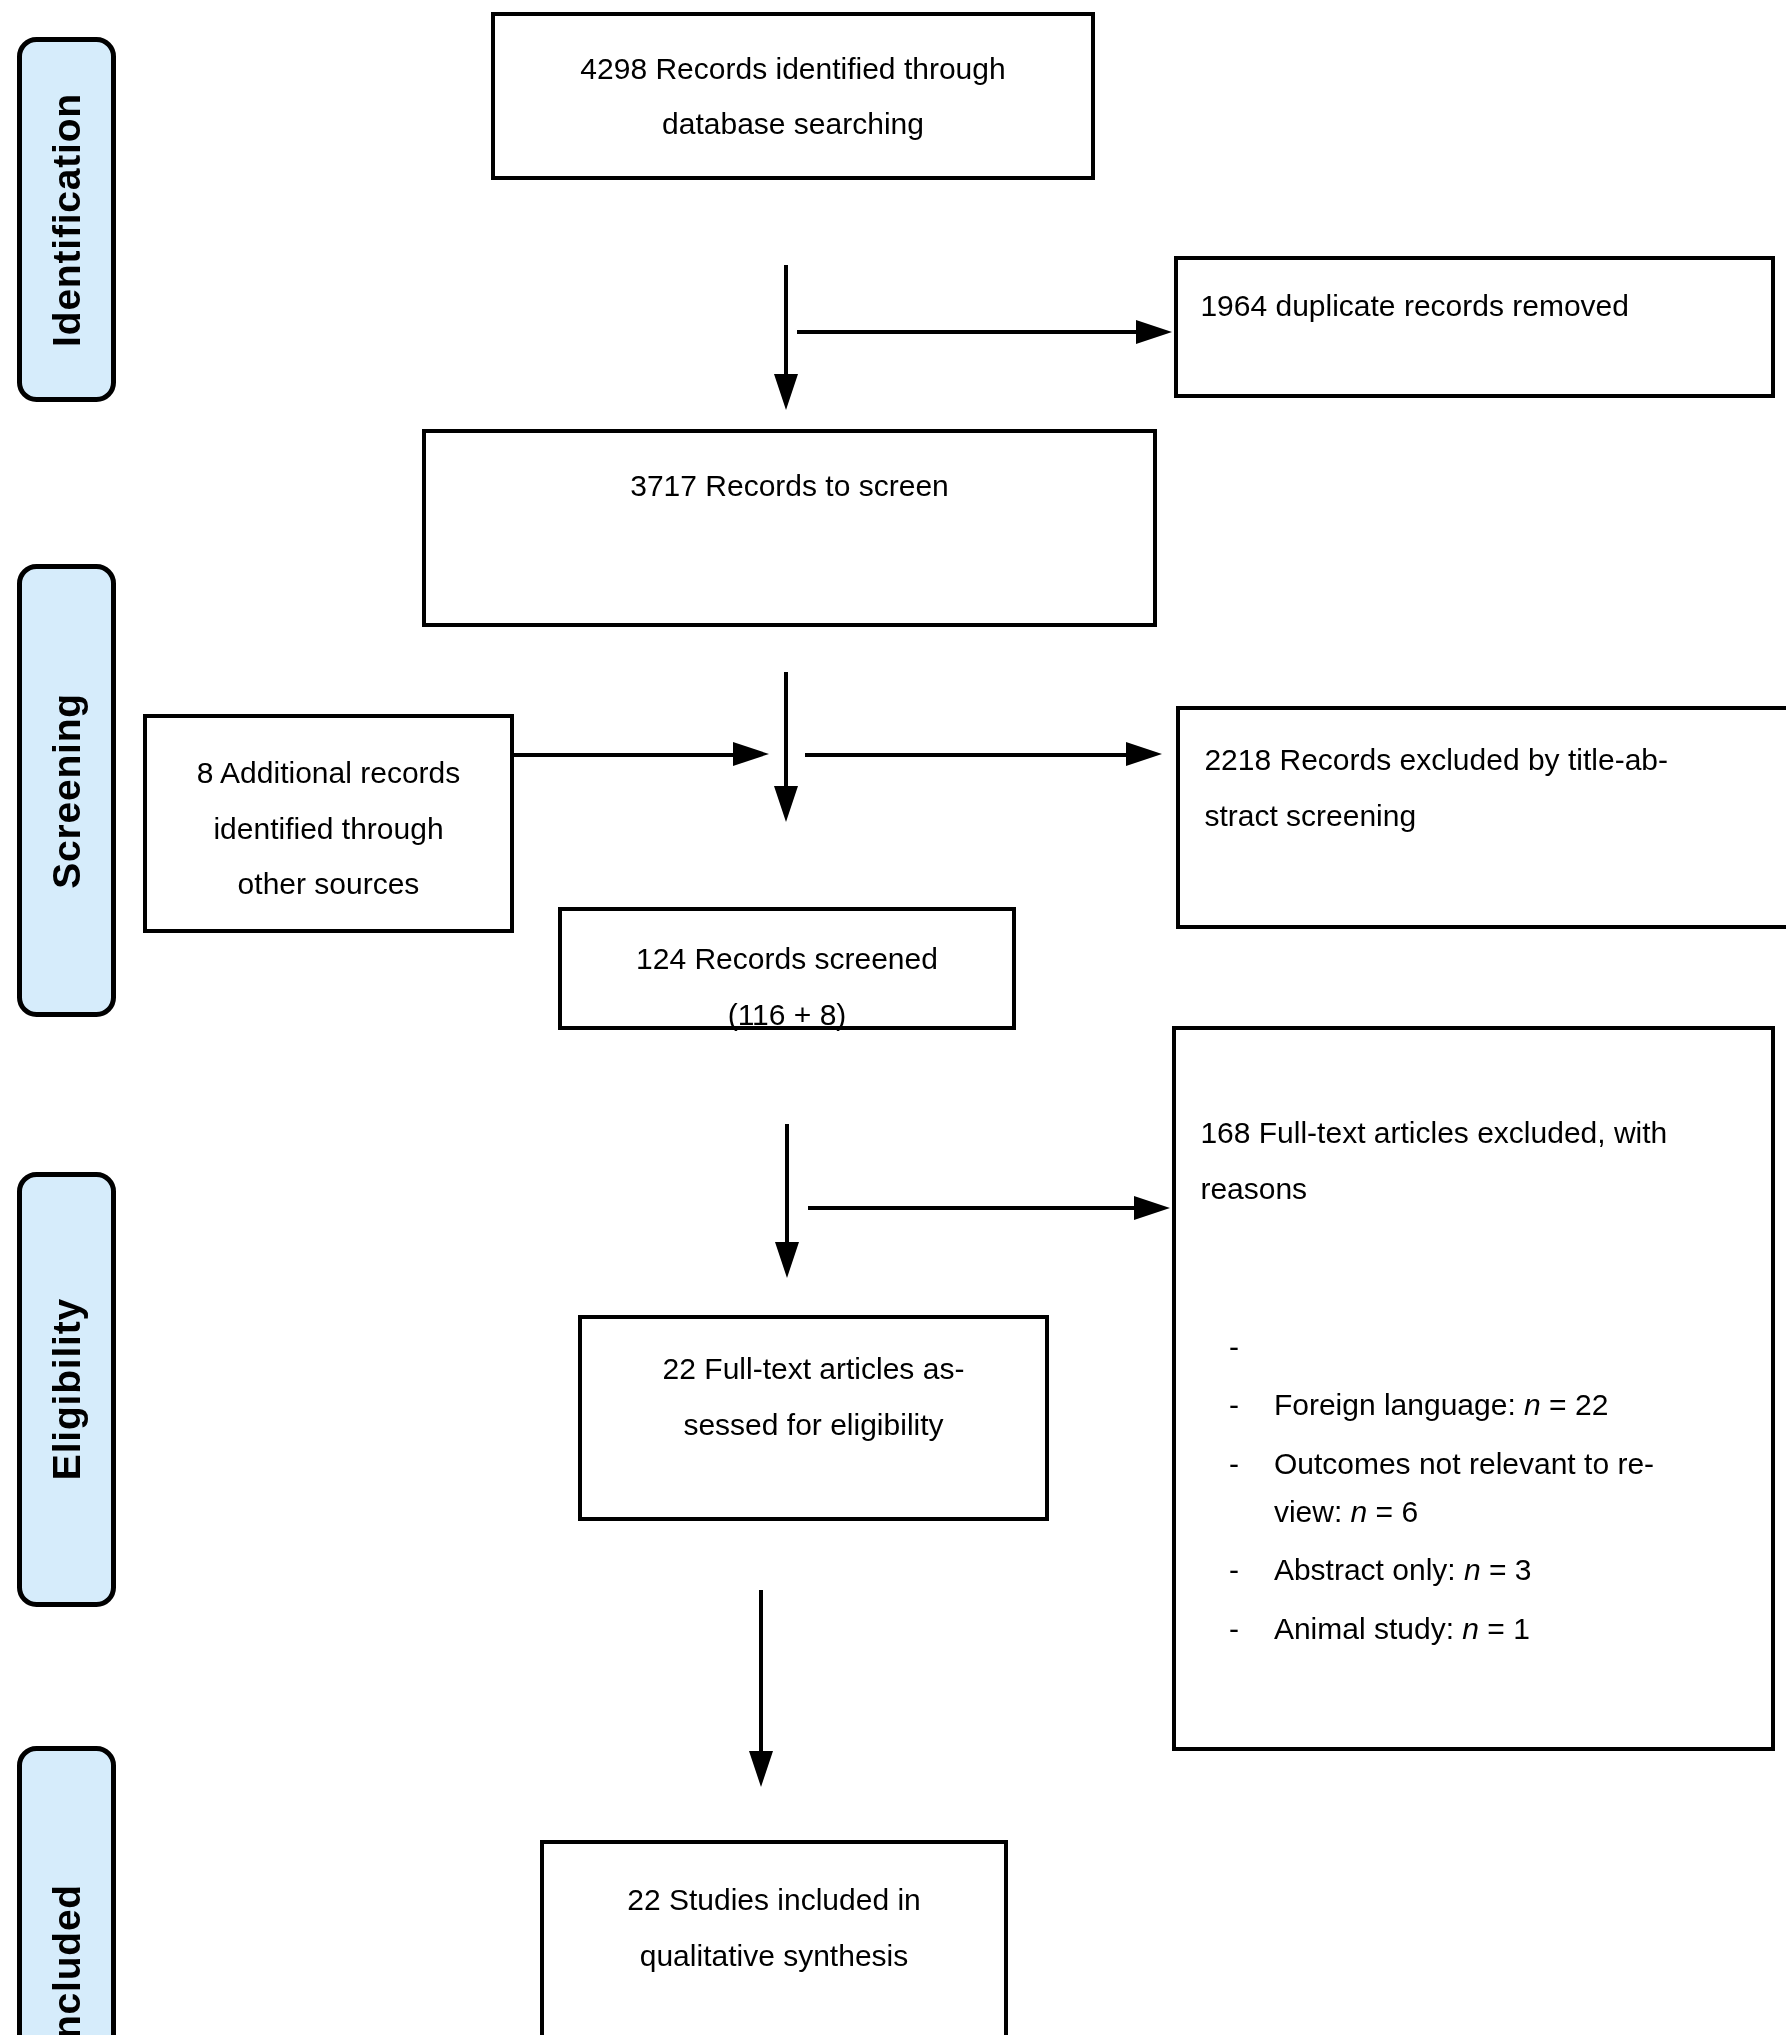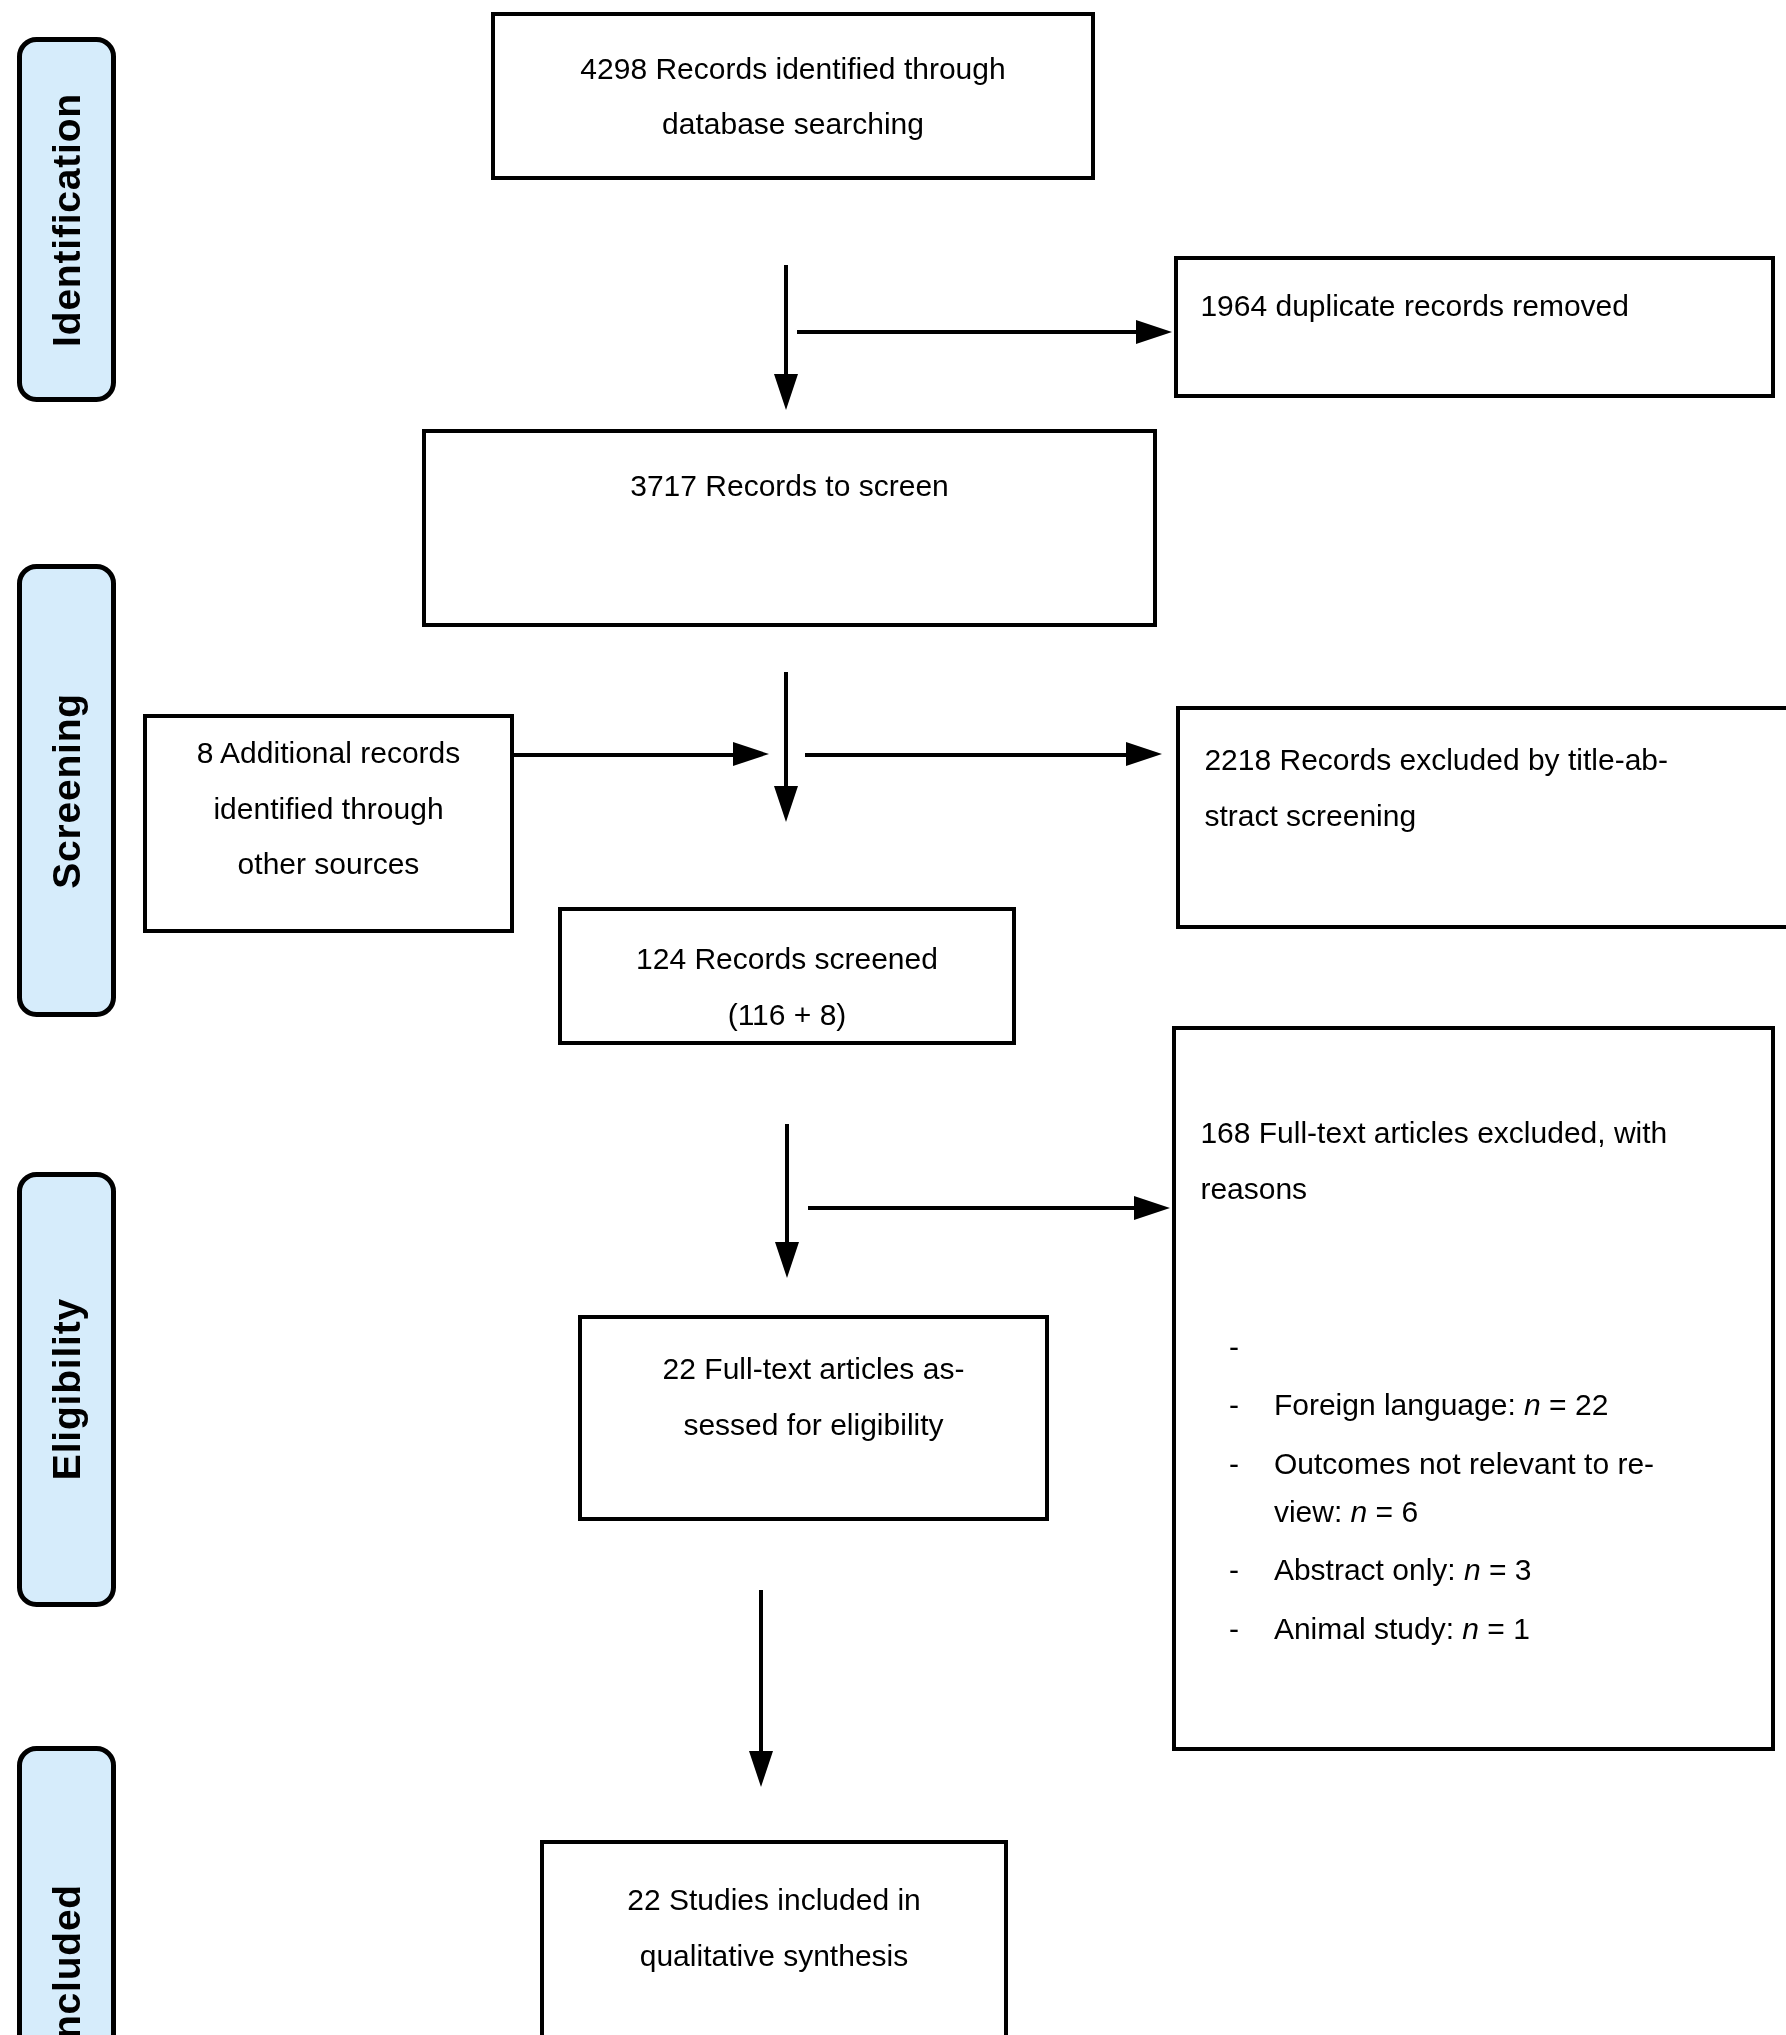--- a/index.html
+++ b/index.html
@@ -88,28 +88,28 @@
     <span class="vlabel">Included</span>
   </div>
 
   <div class="box center" style="left:491px; top:12.2px; width:604px; height:168px; padding-top:24.4px;">4298 Records identified through
 database searching</div>
 
   <div class="box" style="left:1174px; top:256px; width:601px; height:142px; padding:18.3px 12.2px 0 22.4px;">1964 duplicate records removed</div>
 
   <div class="box center" style="left:422px; top:429px; width:735px; height:198px; padding-top:25px;">3717 Records to screen</div>
 
-  <div class="box center" style="left:143px; top:714px; width:371px; height:219px; padding-top:7px;">8 Additional records
+  <div class="box center" style="left:143px; top:714px; width:371px; height:219px; padding-top:27px;">8 Additional records
 identified through
 other sources</div>
 
   <div class="box" style="left:1176px; top:706px; width:703px; height:223px; padding:22.4px 12.2px 0 24.4px;">2218 Records excluded by title-ab-
 stract screening</div>
 
-  <div class="box center" style="left:558px; top:907px; width:458px; height:138px; padding-top:20.4px;">124 Records screened
+  <div class="box center" style="left:558px; top:907px; width:458px; height:123px; padding-top:20.4px;">124 Records screened
 (116 + 8)</div>
 
   <div class="box" id="reasons-box" style="left:1172px; top:1026px; width:603px; height:725px; padding:19.5px 8.1px 0 24.4px;">
     <div class="title">168 Full-text articles excluded, with
 reasons</div>
     <ul><li><span>-</span></li><li><span>-</span><span class="rtext">Foreign language: <i>n</i> = 22</span></li><li><span>-</span><span class="rtext">Outcomes not relevant to re-
 view: <i>n</i> = 6</span></li><li><span>-</span><span class="rtext">Abstract only: <i>n</i> = 3</span></li><li><span>-</span><span class="rtext">Animal study: <i>n</i> = 1</span></li></ul>
   </div>
 
   <div class="box center" style="left:534px; top:1315px; width:471px; height:206px; padding-top:22.4px;margin-left:44px;">22 Full-text articles as-

